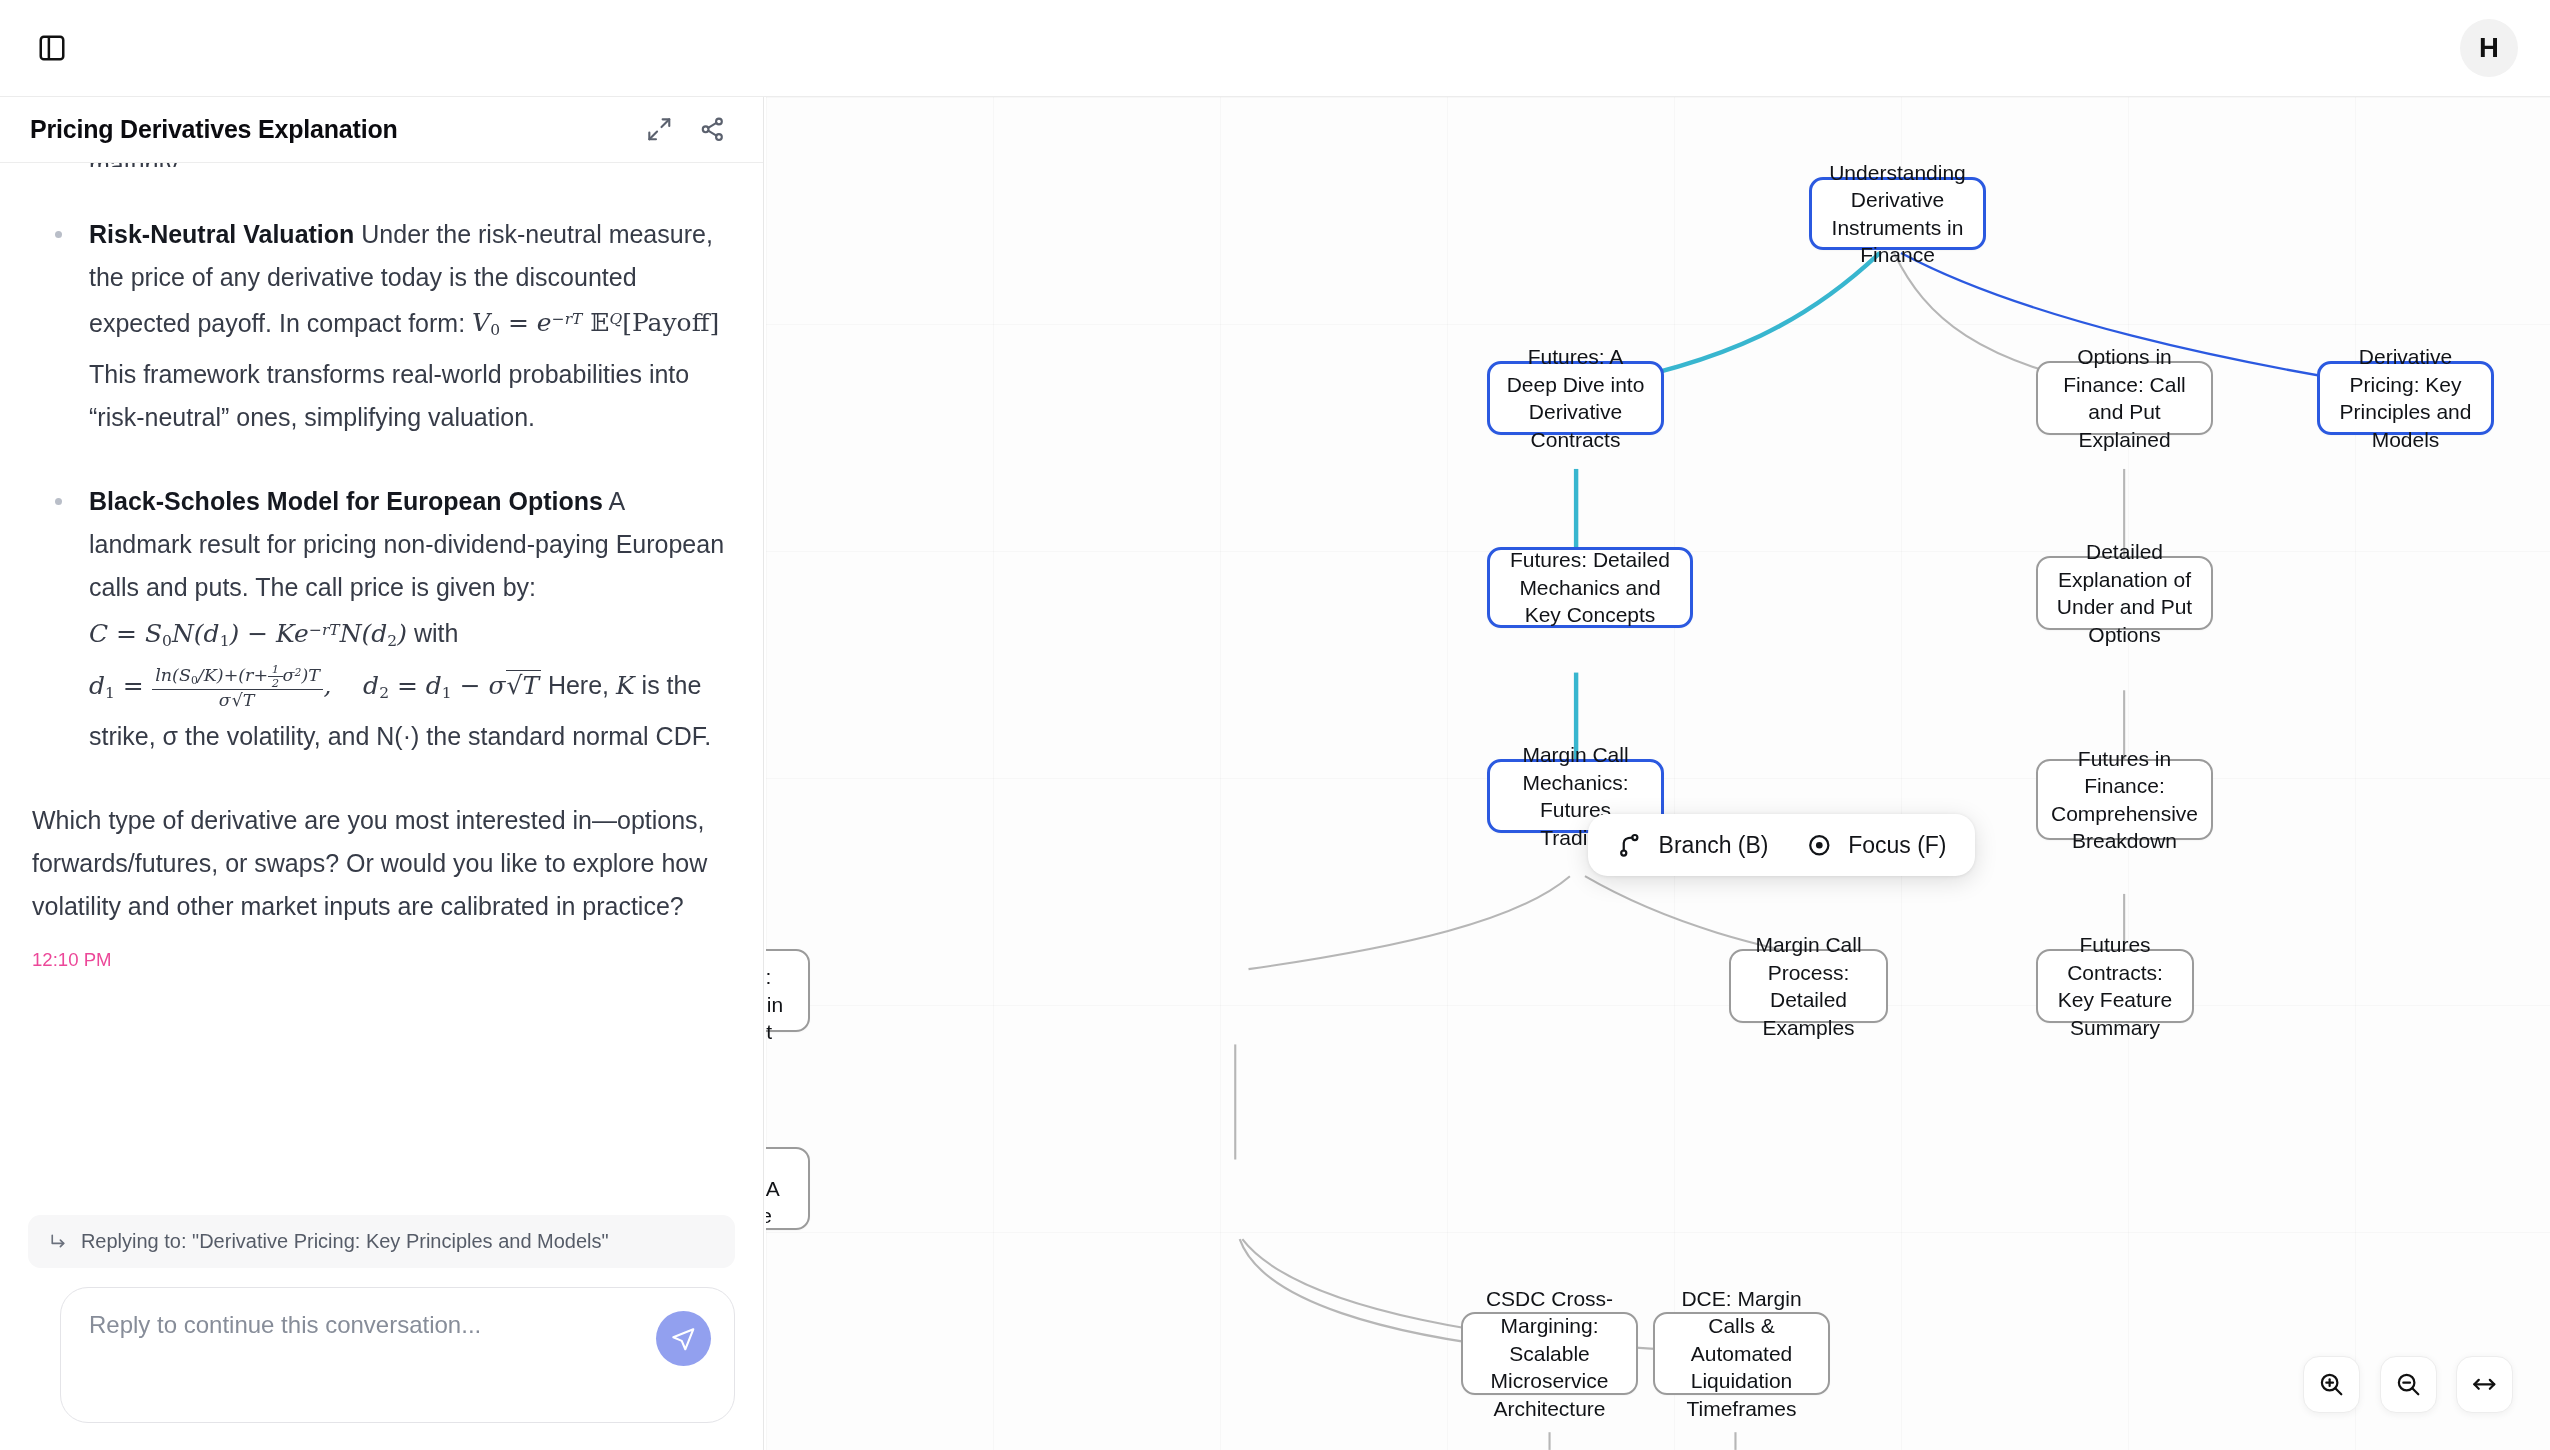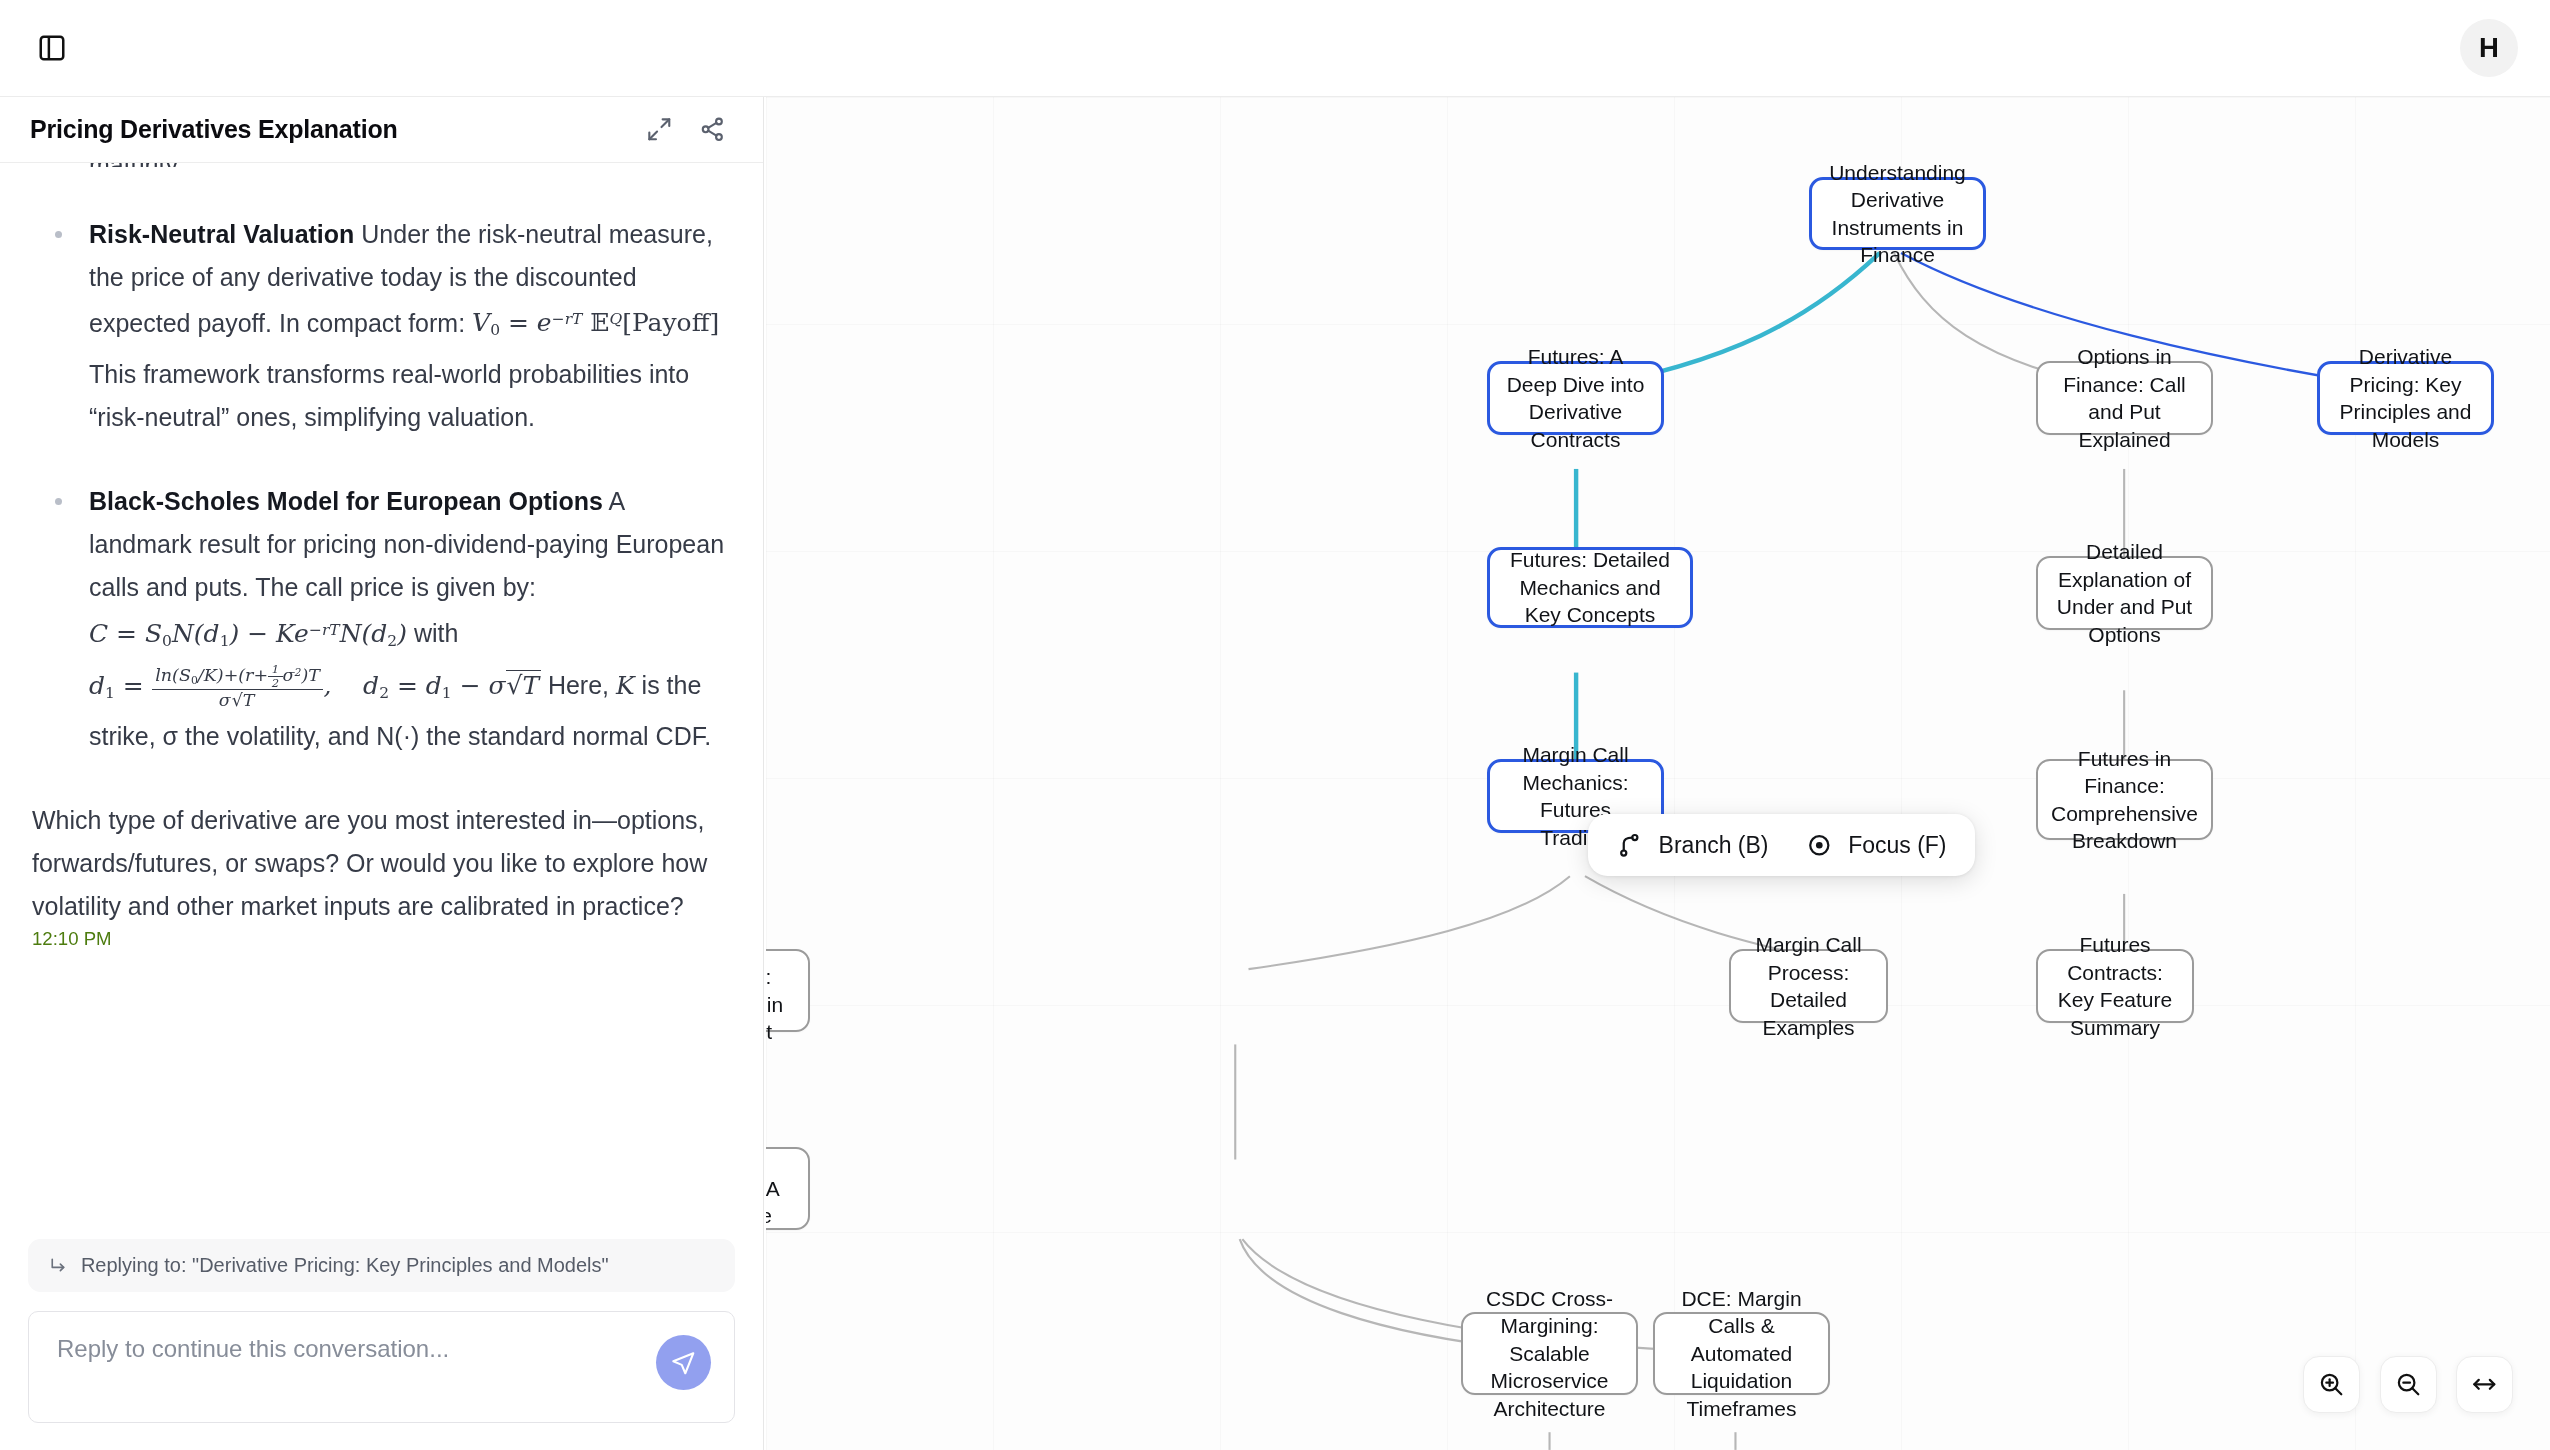--- a/index.html
+++ b/index.html
@@ -81,21 +81,22 @@
     width: 7px; height: 7px; border-radius: 50%;
     background: #b9bec8;
   }
   ul.bullets b { color: #15181f; font-weight: 700; }
   .closing {
     margin-top: 5.3px;
     color: #363b47;
     font-size: 25px; line-height: 43px;
   }
   .timestamp {
-    color: #4d7c0f; font-size: 18.6px;
+    margin-top: 21px;
+    color: #ec4899; font-size: 18.6px;
   }
   
   .mj { font-family: "DejaVu Serif", serif; font-style: italic; white-space: nowrap; }
   .mj .up { font-style: normal; }
   .mj sub { font-size: 0.62em; font-style: normal; vertical-align: -0.28em; }
   .mj sup { font-size: 0.62em; vertical-align: 0.45em; }
   .frac { display: inline-block; vertical-align: middle; text-align: center; font-size: 0.70em; line-height: 1.22; }
   .frac .num { display: block; border-bottom: 1.3px solid #363b47; padding: 0 3.5px; }
   .frac .den { display: block; padding: 0 3.5px; }
   .sfrac { display: inline-block; vertical-align: middle; text-align: center; font-size: 0.66em; line-height: 1.1; }
@@ -109,25 +110,26 @@
     border-radius: 12.4px;
     padding: 15px 21px;
     font-size: 20px; color: #565c68;
     display: flex; align-items: center; gap: 12.4px;
     margin-bottom: 19.5px;
     cursor: pointer;
   }
   #reply-box {
     position: relative;
     border: 1.8px solid #e4e4e8;
-    border-radius: 10px;
-    height: 112px;
+    border-radius: 28px;
+    height: 136px;
     background: #fff;
     display: flex; align-items: flex-start;
     padding: 23px 97px 0 28px;
+    margin-left: 32px;
   }
   #reply-input {
     border: 0; outline: 0; width: 100%;
     font-family: "Liberation Sans", sans-serif;
     font-size: 24px; color: #2b303a; background: transparent;
   }
   #reply-input::placeholder { color: #878d99; }
   #send-btn {
     position: absolute; right: 23px; top: 23px;
     width: 55px; height: 55px; border-radius: 50%;

